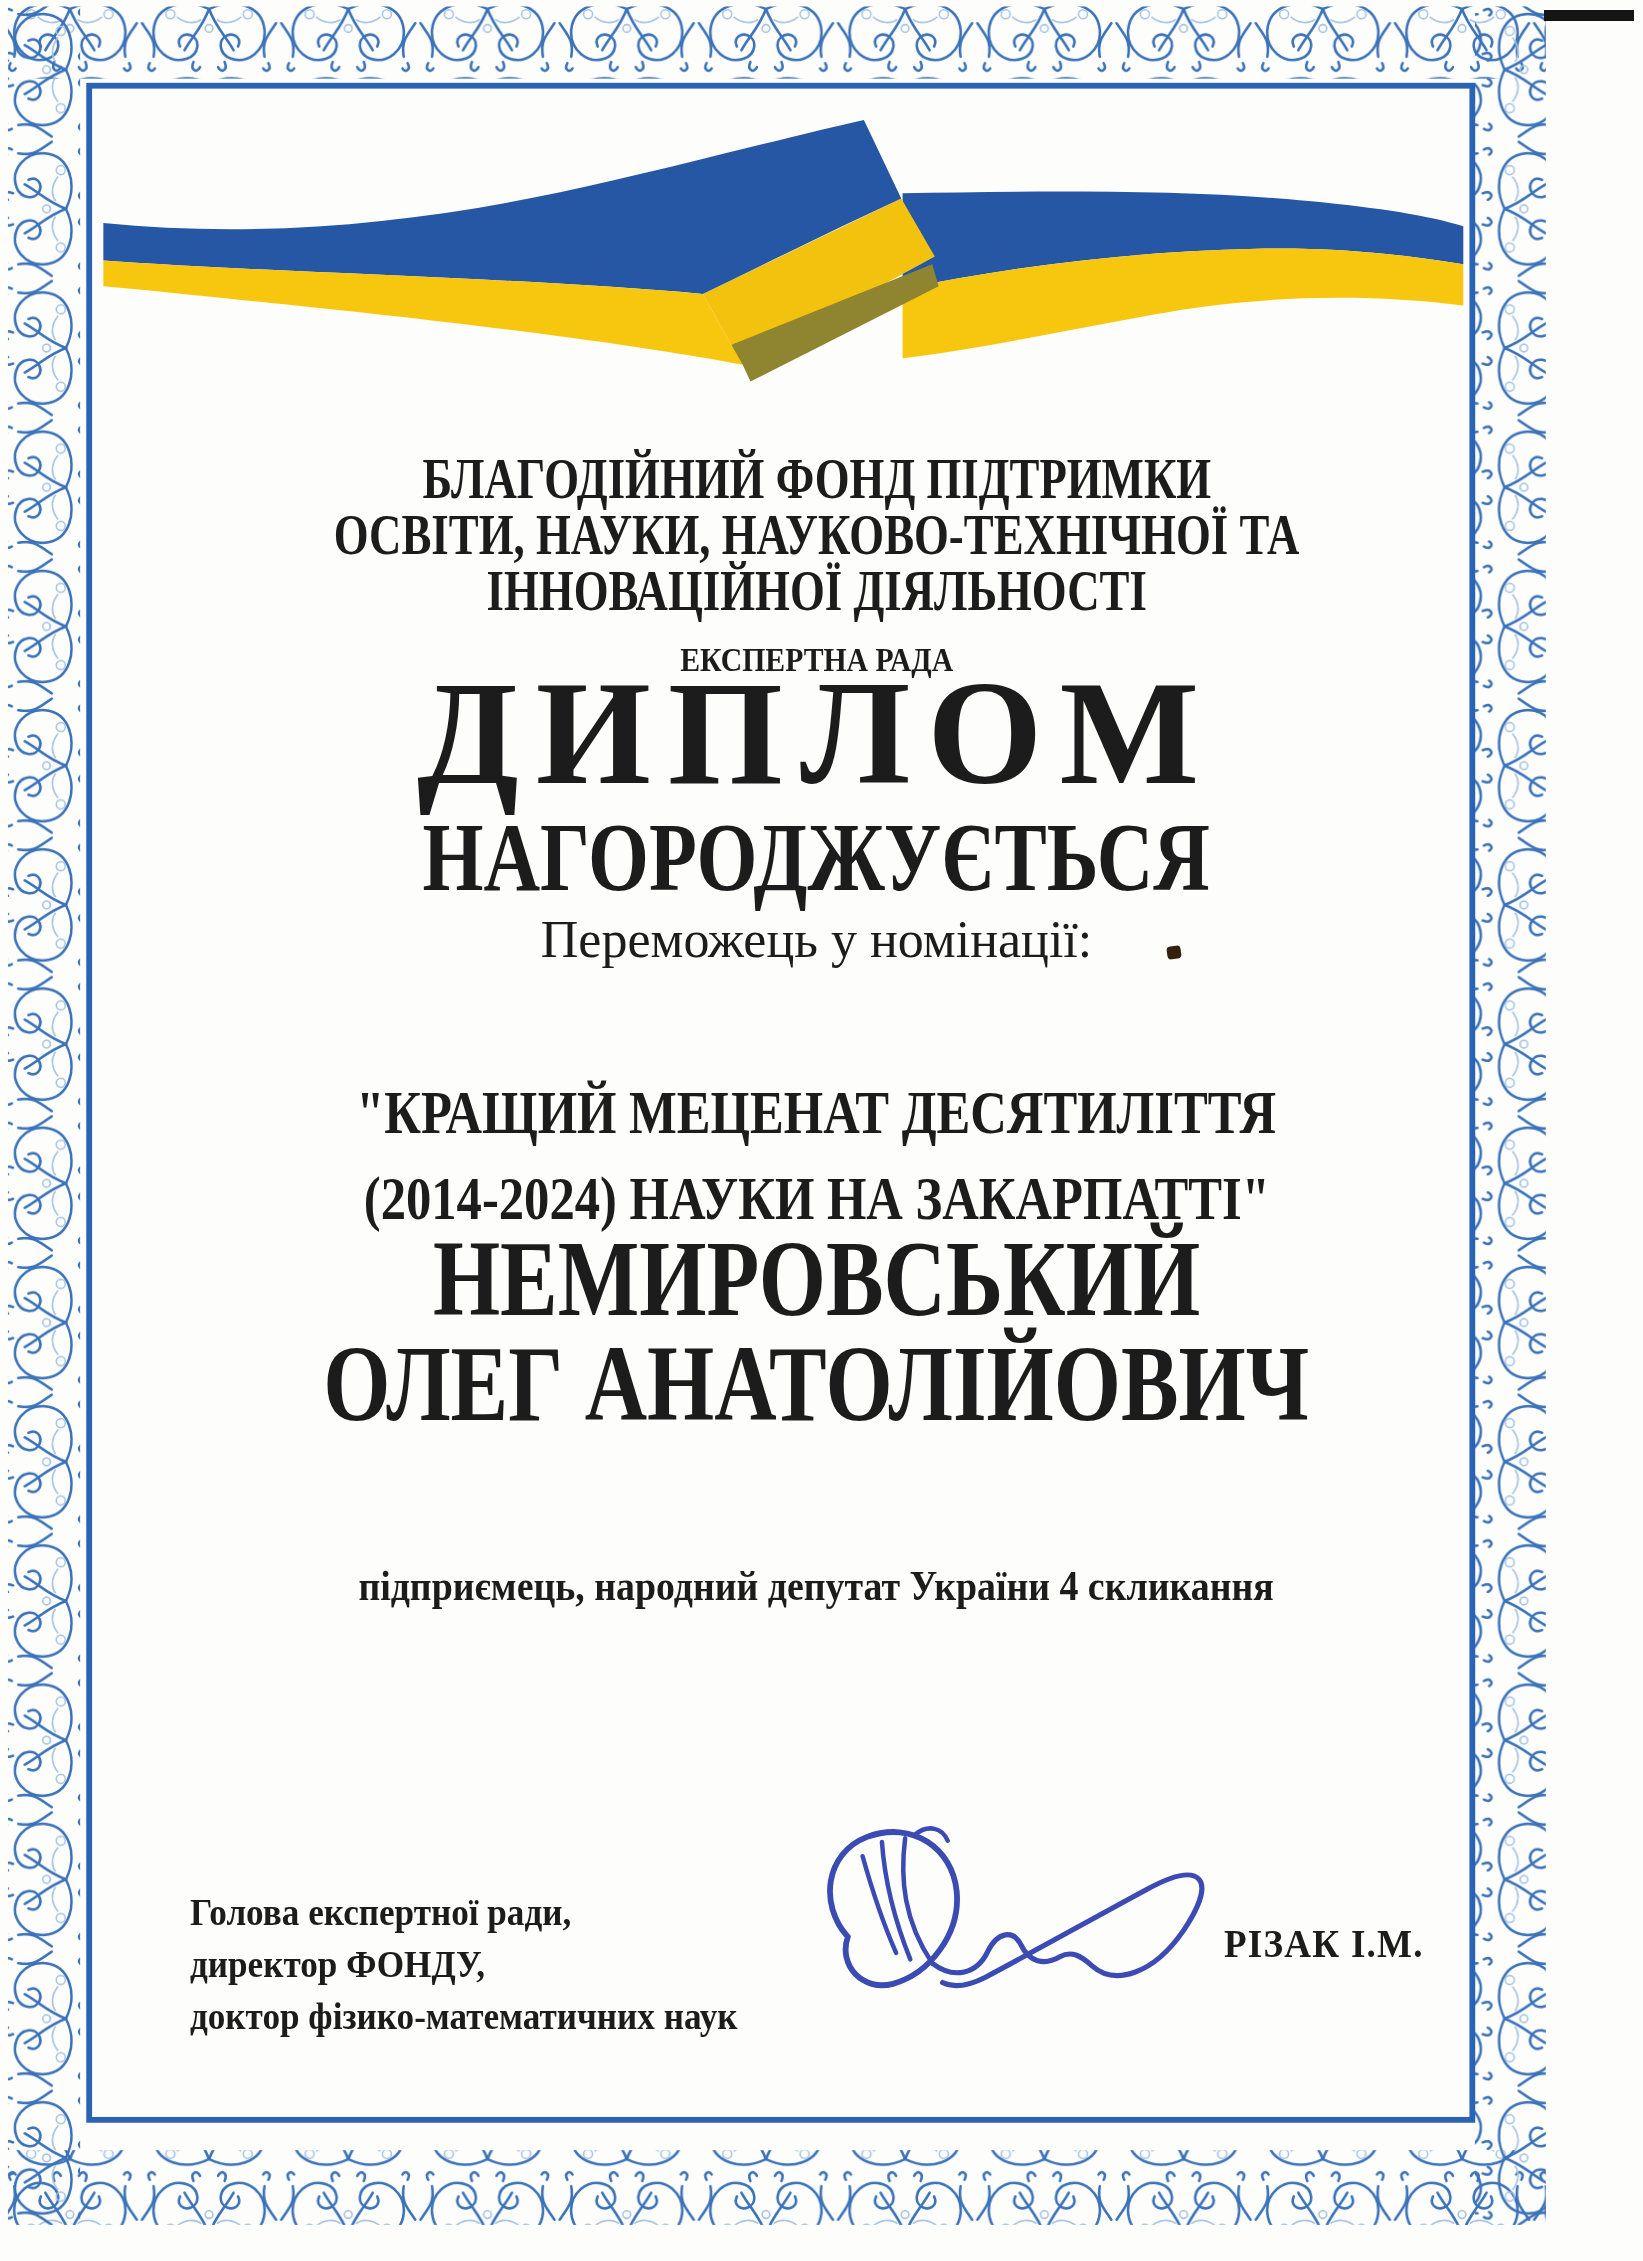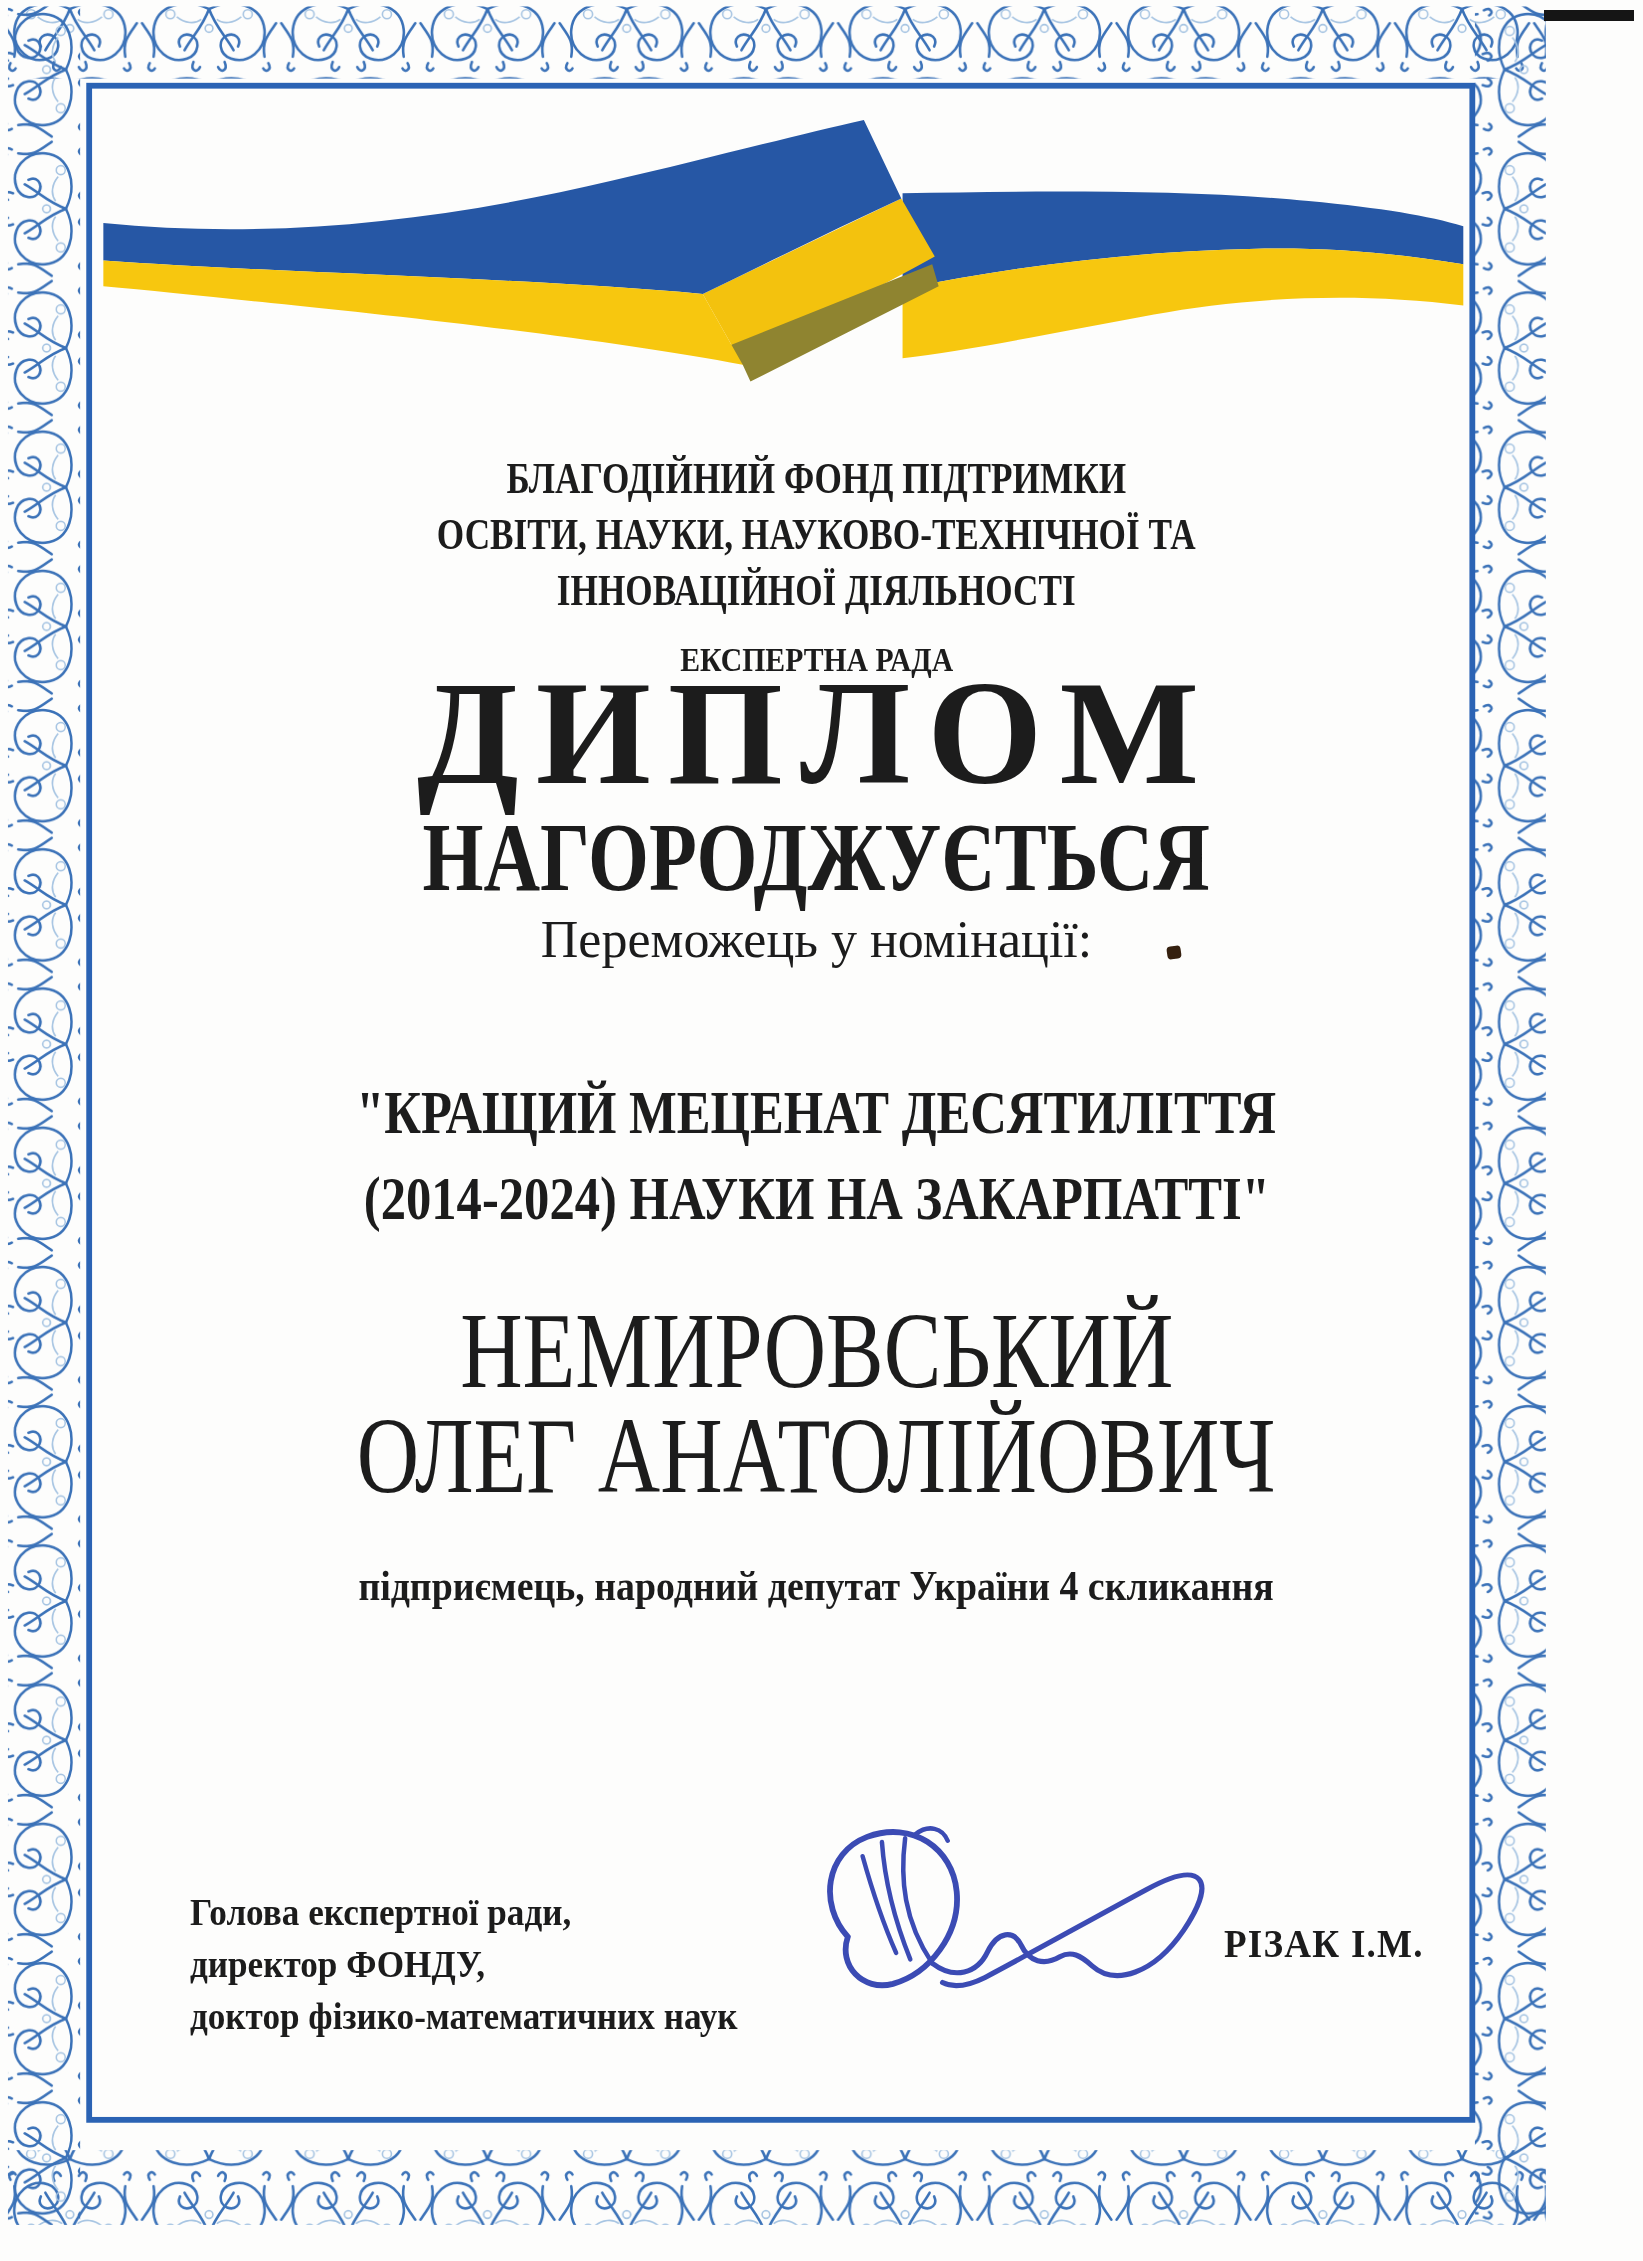--- a/index.html
+++ b/index.html
@@ -9,31 +9,31 @@
     background:#fdfdfc;
     font-family:"Liberation Serif","DejaVu Serif",serif;
     color:#1c1c1c;
   }
   svg.art{position:absolute;left:0;top:0;width:1644px;height:2261px;display:block;}
   .cline{
     position:absolute;left:89px;width:1383px;padding-left:72px;box-sizing:border-box;
     text-align:center;white-space:nowrap;color:#1c1c1c;
   }
   .cond{display:inline-block;transform-origin:50% 50%;white-space:nowrap;}
-  .org{top:451px;font-size:44px;line-height:56px;font-weight:bold;}
+  .org{top:451px;font-size:56px;line-height:56px;font-weight:bold;}
   .org .cond{transform:scaleX(0.80);}
   .council{top:637px;font-size:33px;line-height:46px;font-weight:bold;}
   .council .cond{transform:scaleX(0.90);}
   .title{top:659px;font-size:148px;line-height:148px;font-weight:bold;letter-spacing:17px;}
   .subtitle{top:806px;font-size:98px;line-height:102px;font-weight:bold;}
   .subtitle .cond{transform:scaleX(0.80);}
   .intro{top:910px;font-size:52px;line-height:59px;}
   .nomination{top:1070px;font-size:61px;line-height:86px;font-weight:bold;}
   .nomination .cond{transform:scaleX(0.83);}
-  .recipient{top:1298px;font-size:108px;line-height:105px;font-weight:normal;}
+  .recipient{top:1226px;font-size:108px;line-height:105px;font-weight:bold;}
   .recipient .cond{transform:scaleX(0.80);}
   .desc{top:1560px;font-size:43px;line-height:52px;font-weight:bold;}
   .desc .cond{transform:scaleX(0.88);}
   .signer{
     position:absolute;left:190px;top:1858px;font-size:37px;line-height:52px;
     font-weight:bold;text-align:left;white-space:nowrap;margin-top:29px;
   }
   .signer .cond{transform:scaleX(0.95);transform-origin:0 50%;}
   .signer-name{
     position:absolute;left:1224px;top:1921px;font-size:39px;line-height:45px;

